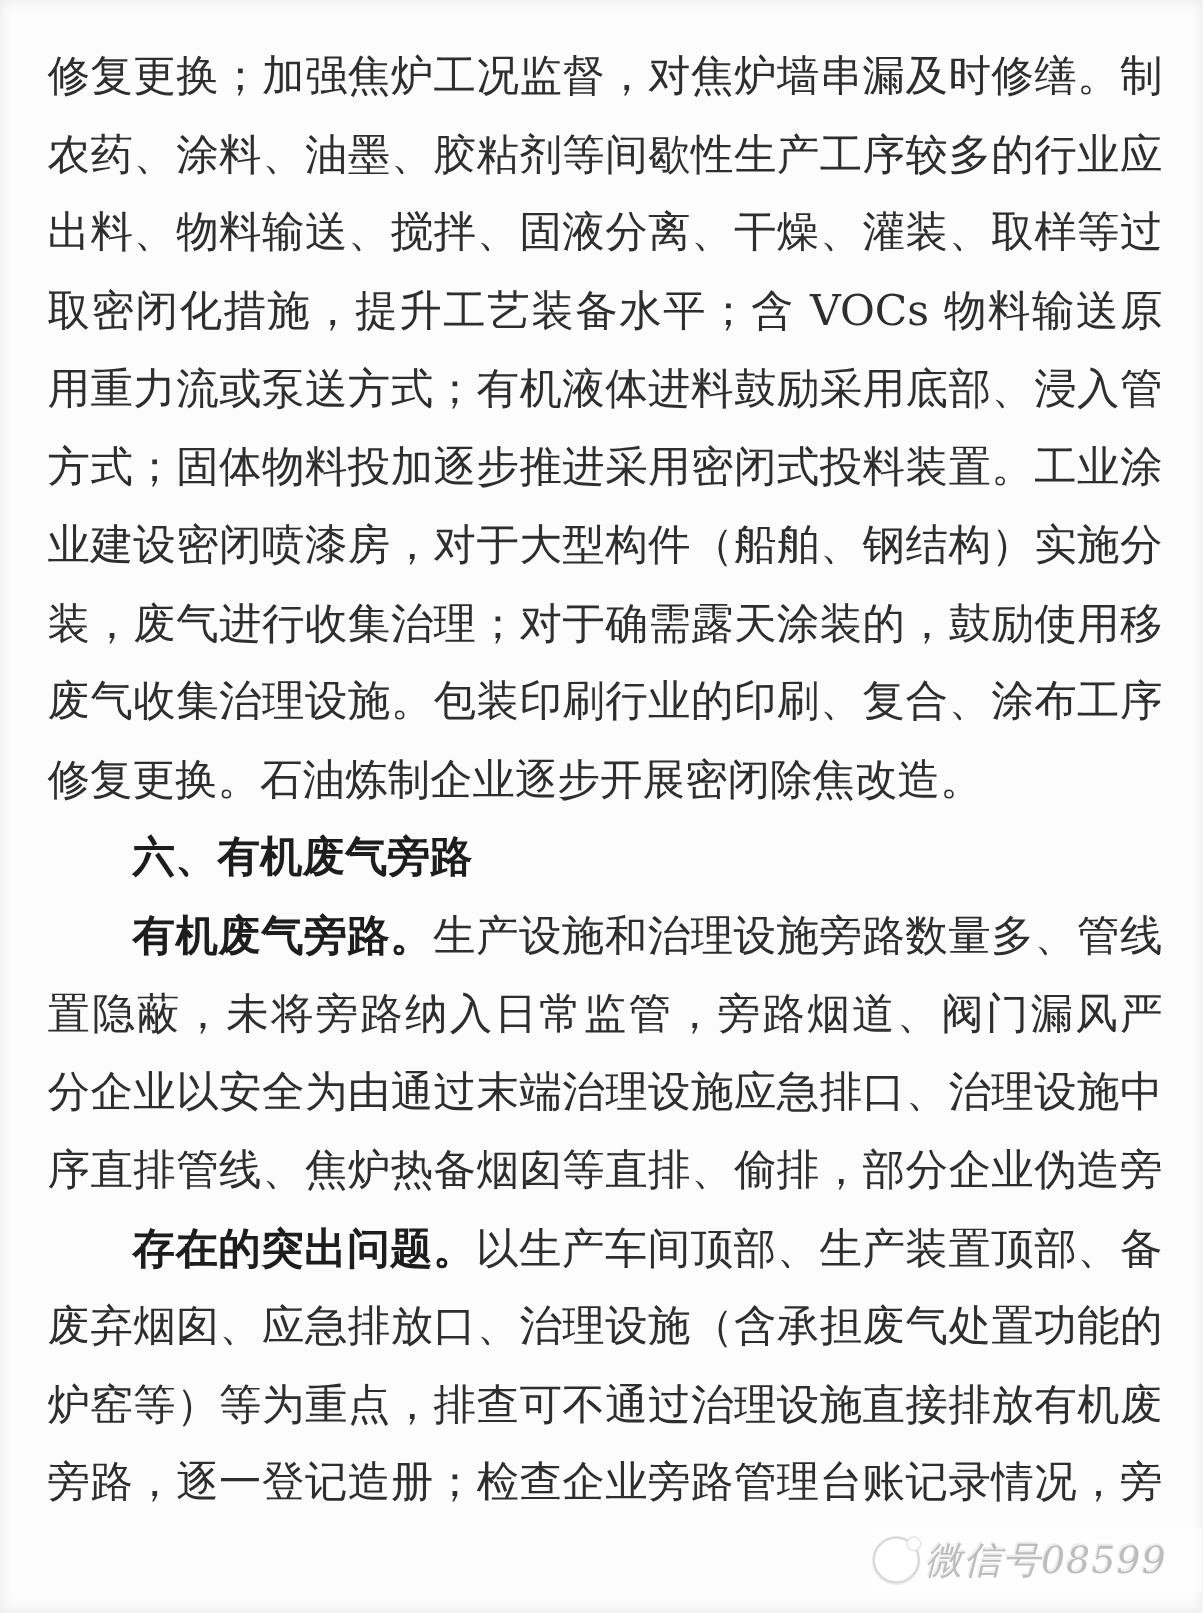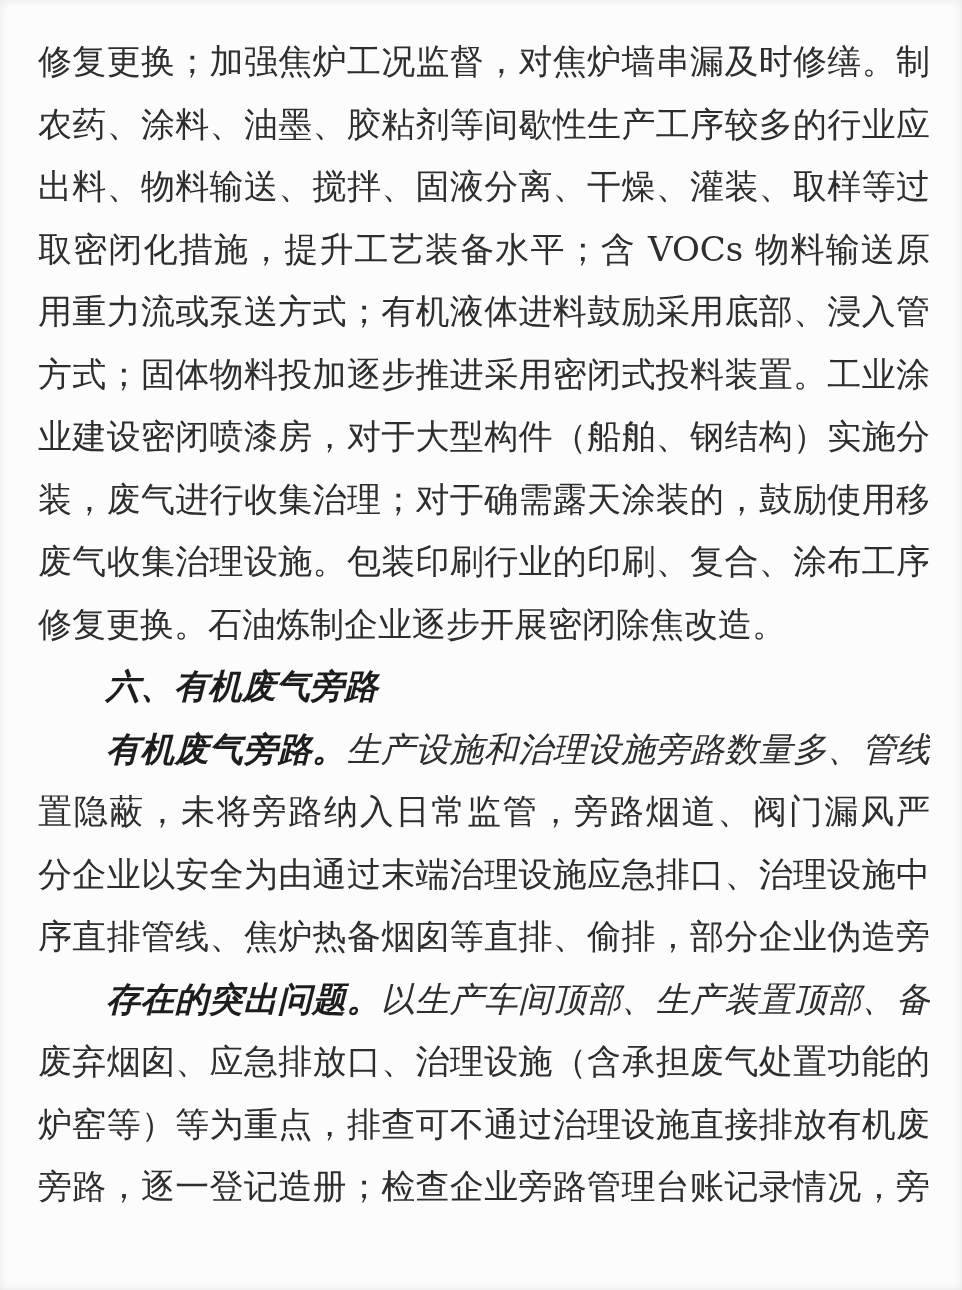--- a/index.html
+++ b/index.html
@@ -29,21 +29,20 @@
     color: #2e2e2e;
     white-space: normal;
     overflow: hidden;
   }
   .line.j {
     text-align: justify;
     text-align-last: justify;
   }
   .line.ind {
     text-indent: 68px;
-    font-style: italic;
   }
   .line span.b {
     font-weight: 700;
     color: #1d1d1d;
   }
   
   .watermark {
     position: absolute;
     left: 698px;
     top: 1222px;
@@ -105,14 +104,18 @@
       <div class="line j ind"><span class="b">有机废气旁路。</span><span>生产设施和治理设施旁路数量多、管线设</span></div>
       <div class="line j"><span>置隐蔽，未将旁路纳入日常监管，旁路烟道、阀门漏风严重，部</span></div>
       <div class="line j"><span>分企业以安全为由通过末端治理设施应急排口、治理设施中间工</span></div>
       <div class="line j"><span>序直排管线、焦炉热备烟囱等直排、偷排，部分企业伪造旁路管</span></div>
       <div class="line j ind"><span class="b">存在的突出问题。</span><span>以生产车间顶部、生产装置顶部、备用烟囱、</span></div>
       <div class="line j"><span>废弃烟囱、应急排放口、治理设施（含承担废气处置功能的锅炉、</span></div>
       <div class="line j"><span>炉窑等）等为重点，排查可不通过治理设施直接排放有机废气的</span></div>
       <div class="line j"><span>旁路，逐一登记造册；检查企业旁路管理台账记录情况，旁路安</span></div>
     </div>
 
+  <div class="watermark">
+    <span class="wm-icon"></span>
+    <span class="wm-text">微信号08599</span>
+  </div>
 
 </div>
 
 </body></html>

